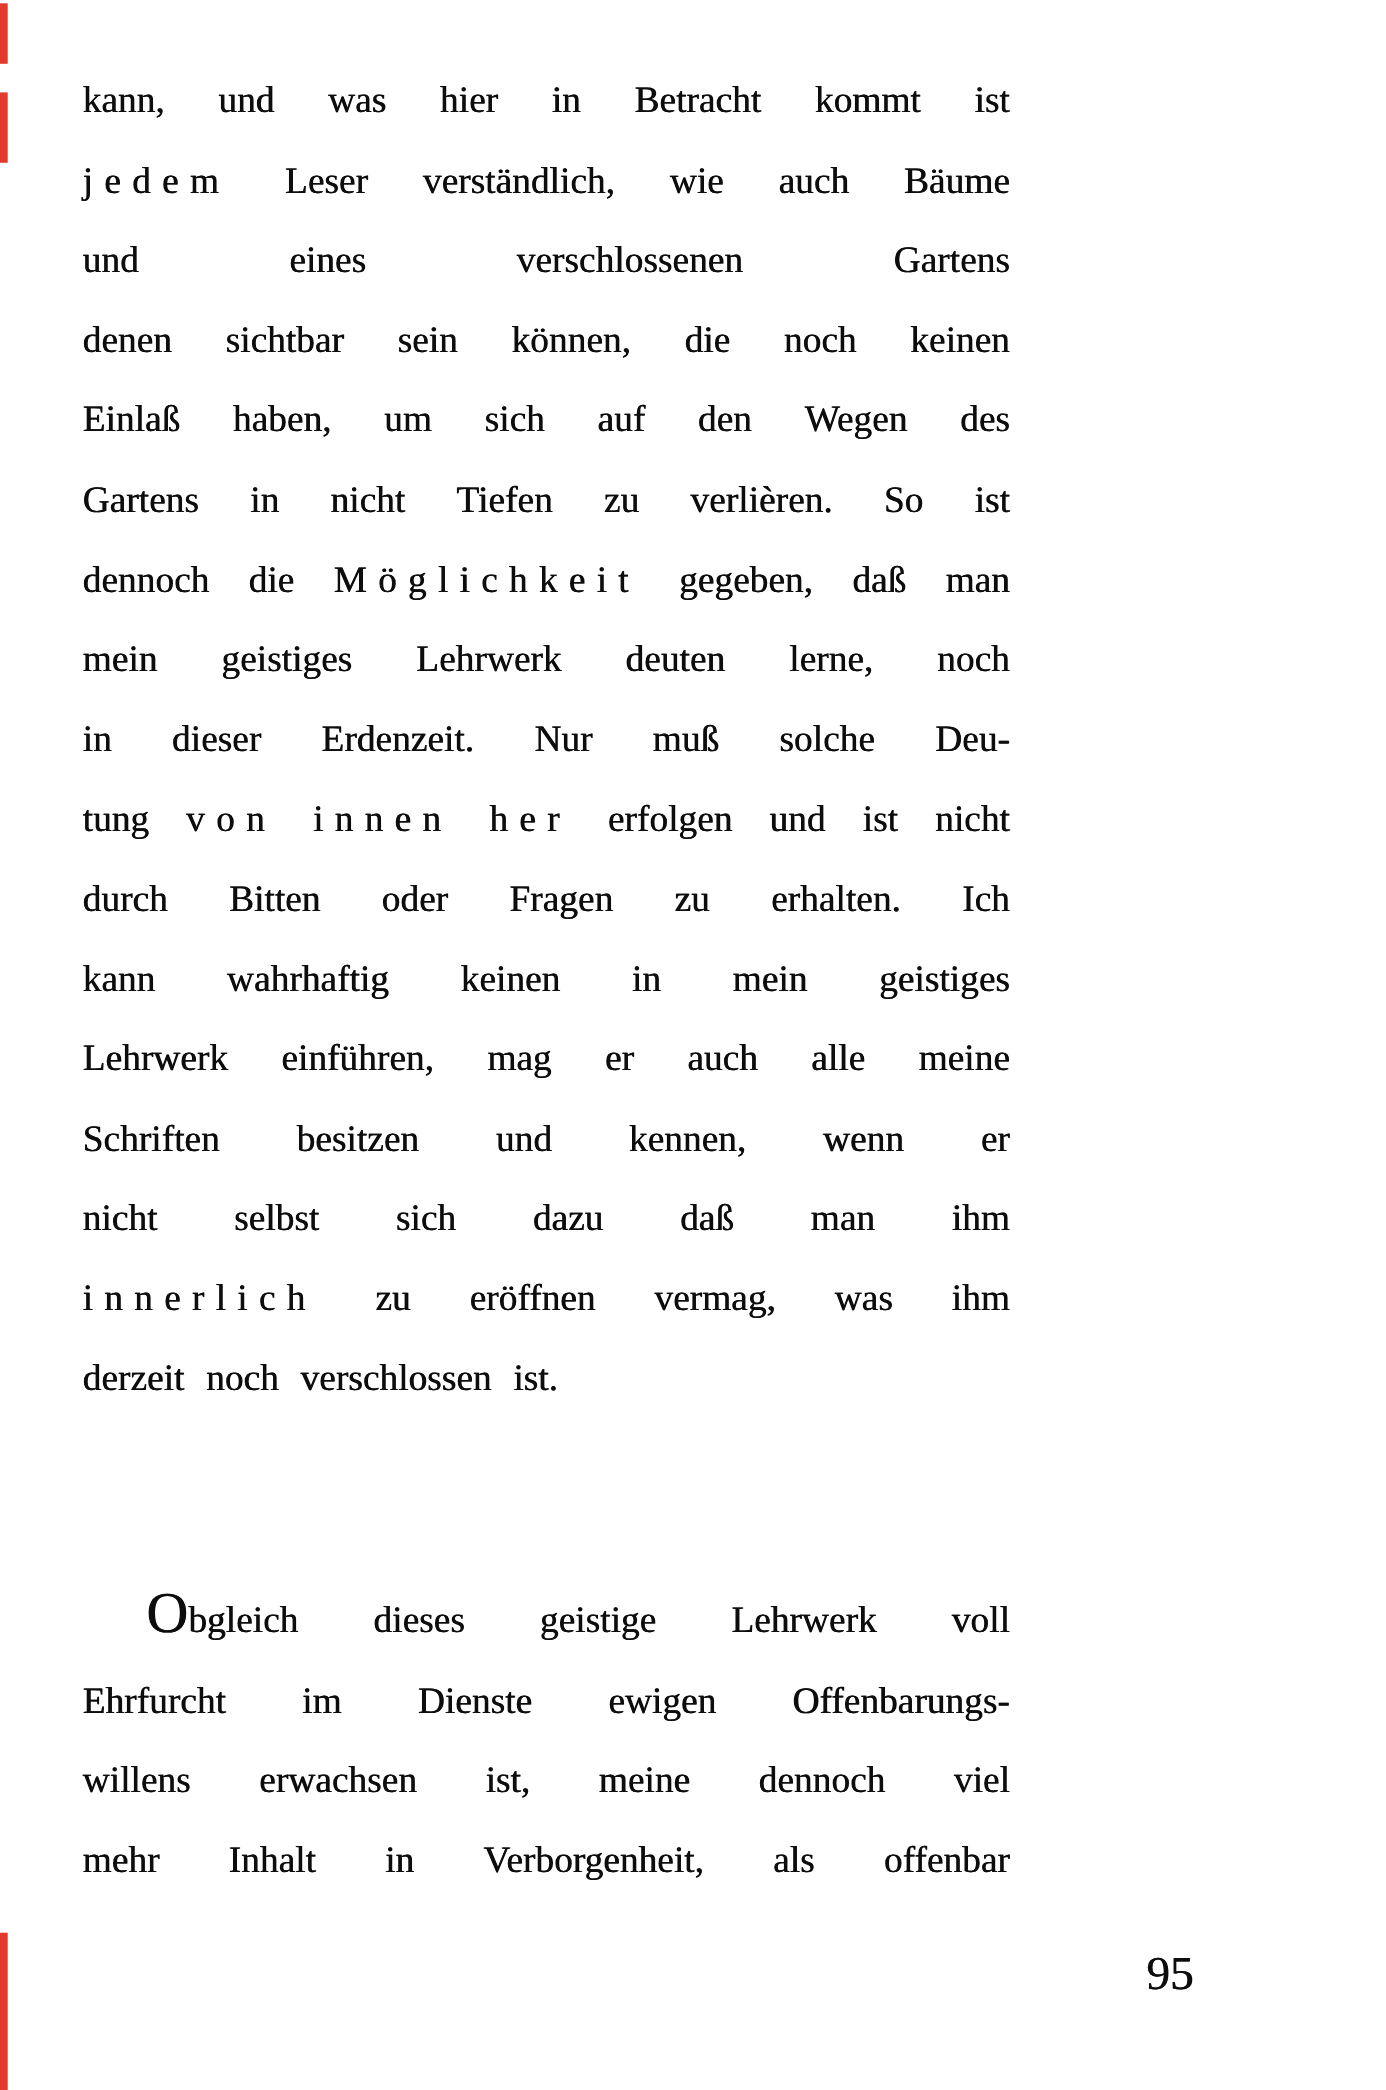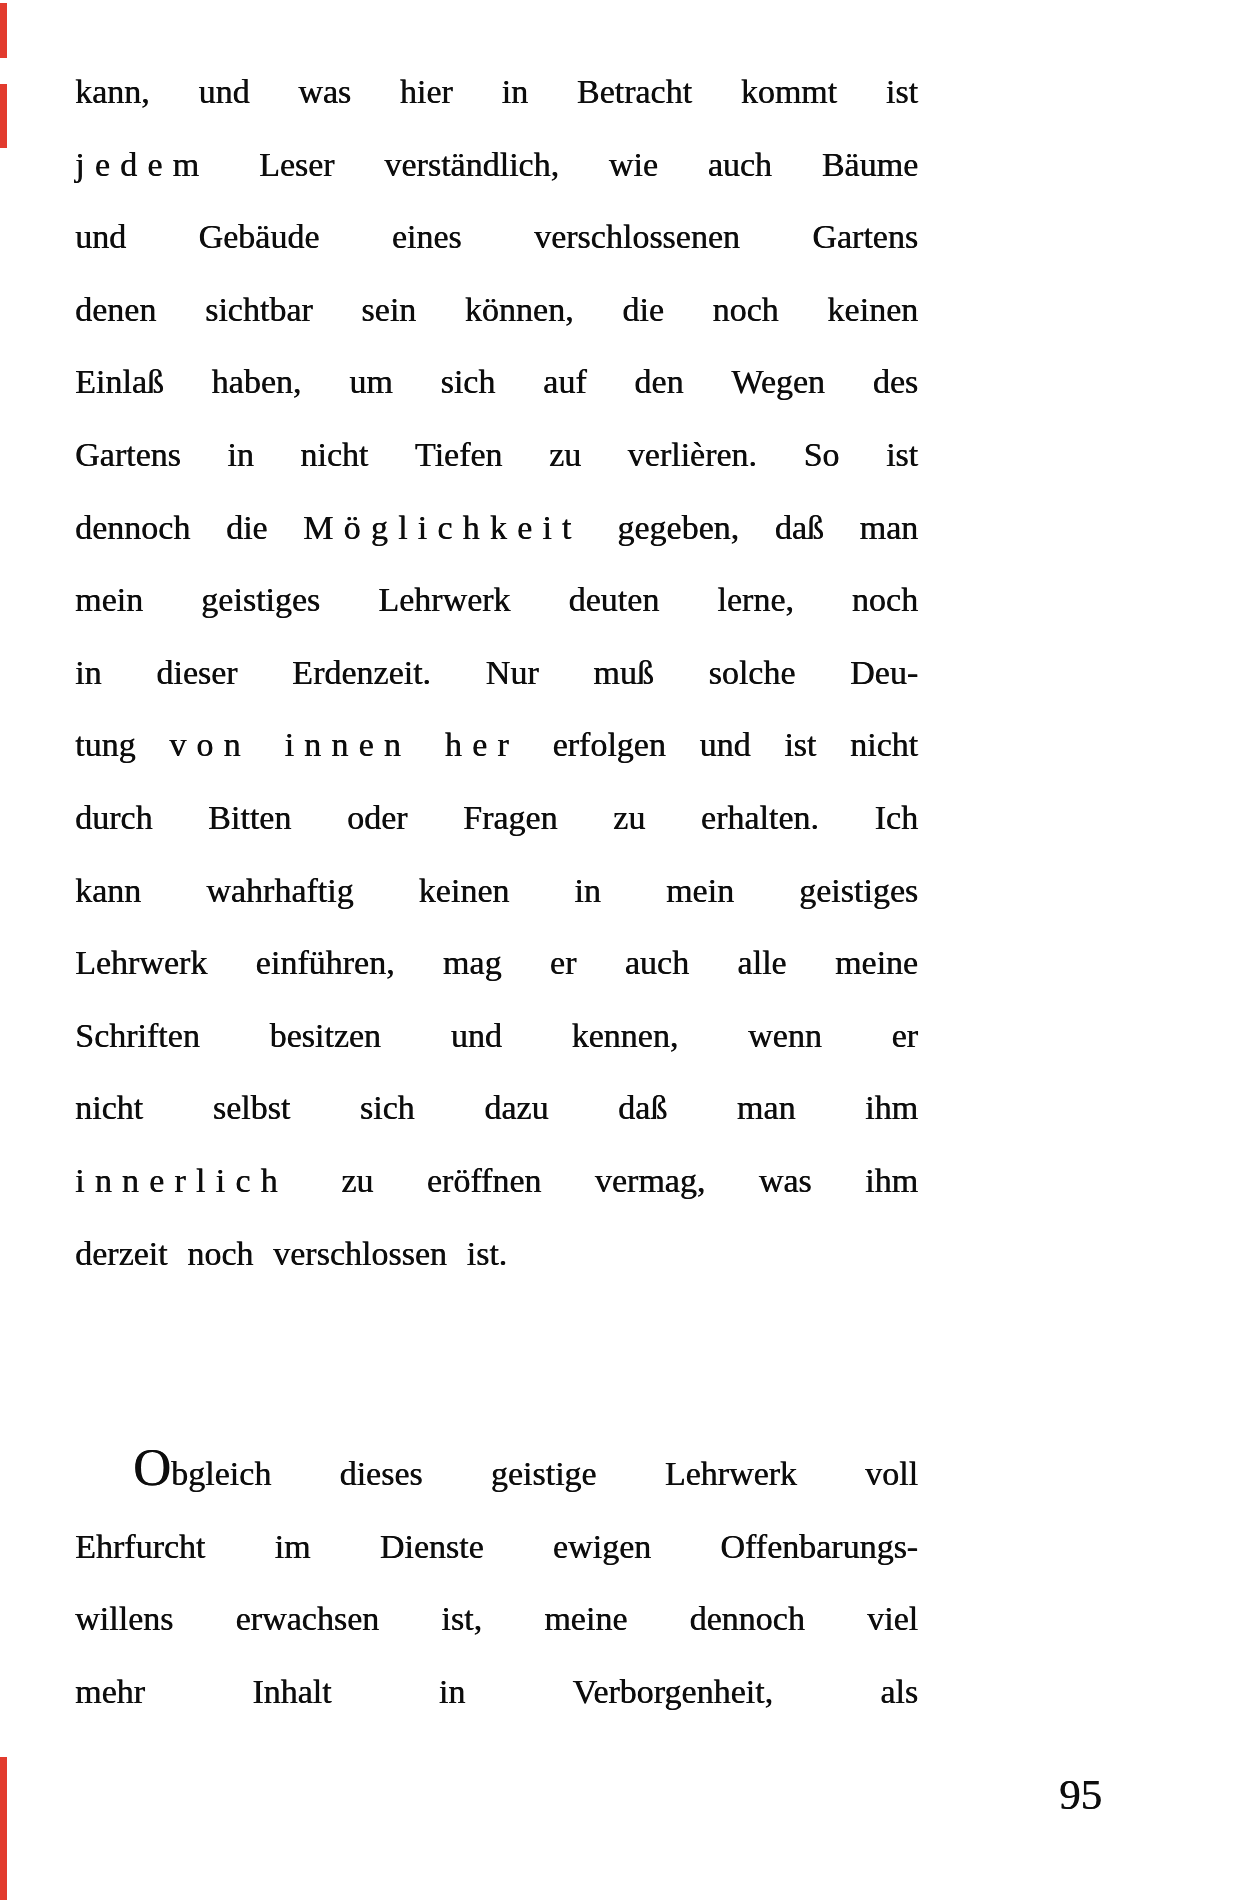--- a/index.html
+++ b/index.html
@@ -34,21 +34,20 @@
   .word { white-space: pre; }
   .sperr { letter-spacing: 0.30em; }
   .initial { font-size: 1.55em; line-height: 0; }
   .page-number {
     position: absolute;
     left: 1042px;
     top: 1759px;
     font-size: 43px;
     line-height: 72px;
     text-shadow: 0.5px 0 0 currentColor;
-    margin-left: 17px;
   }
   .edge-mark {
     position: absolute;
     left: 0;
     width: 7px;
     background: #e23b2e;
   }
   .edge-mark.m1 { top: 3px;    height: 55px; }
   .edge-mark.m2 { top: 84px;   height: 64px; }
   .edge-mark.m3 { top: 1757px; height: 143px; }
@@ -76,21 +75,20 @@
         <div class="line">
           <span class="word sperr">jedem</span>
           <span class="word">Leser</span>
           <span class="word">verständlich,</span>
           <span class="word">wie</span>
           <span class="word">auch</span>
           <span class="word">Bäume</span>
         </div>
         <div class="line">
           <span class="word">und</span>
-          <span class="word">Gebäude</span>
           <span class="word">eines</span>
           <span class="word">verschlossenen</span>
           <span class="word">Gartens</span>
         </div>
         <div class="line">
           <span class="word">denen</span>
           <span class="word">sichtbar</span>
           <span class="word">sein</span>
           <span class="word">können,</span>
           <span class="word">die</span>
@@ -232,18 +230,19 @@
           <span class="word">meine</span>
           <span class="word">dennoch</span>
           <span class="word">viel</span>
         </div>
         <div class="line">
           <span class="word">mehr</span>
           <span class="word">Inhalt</span>
           <span class="word">in</span>
           <span class="word">Verborgenheit,</span>
           <span class="word">als</span>
+          <span class="word">offenbar</span>
         </div>
       </div>
     </div>
 
   <div class="page-number">95</div>
 </div>
 
 </body></html>

